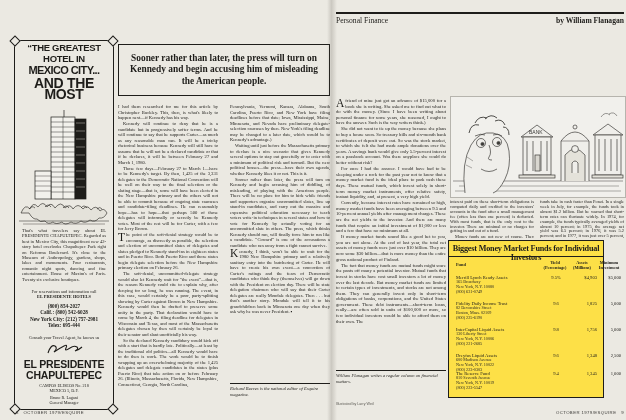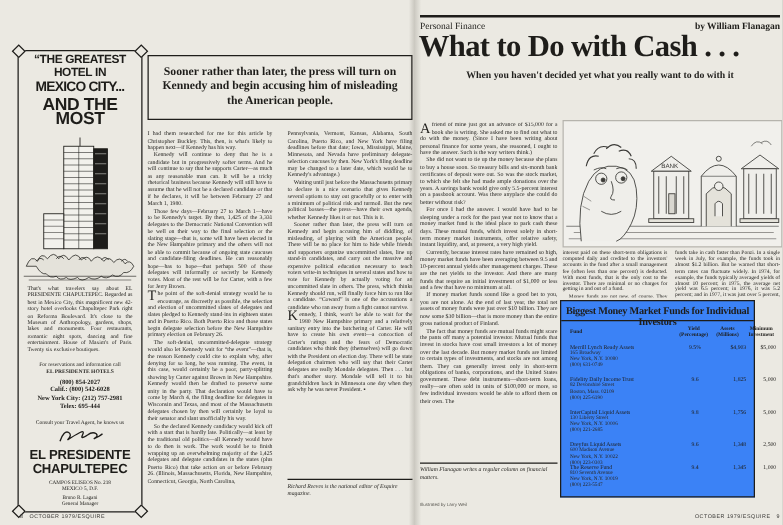--- a/index.html
+++ b/index.html
@@ -47,21 +47,21 @@
   #subhead{left:336px;top:55px;width:288px;text-align:center;font-weight:bold;font-size:7.8px;}
   #fcol1{left:336px;top:98px;width:110px;height:268px;}
   #fcol1 .bt{font-size:4.7px;line-height:5.6px;}
   #fnote{left:336px;top:370px;width:110px;}
   #illo{left:450px;top:96px;width:174px;height:100px;background:#f1f0ec;border:0.6px solid #b6b4ad;}
   #fcol2{left:450px;top:200px;width:84px;height:38px;}
   #fcol3{left:540px;top:200px;width:84px;height:38px;}
   #fcol2 .bt,#fcol3 .bt{font-size:4.4px;line-height:4.9px;}
   #illocredit{left:336px;top:402px;font-size:3.6px;color:#5a5852;font-family:"Liberation Sans",sans-serif;}
   
-  #fundtable{left:448px;top:240px;width:156px;height:158px;border:1.4px solid #1e1d1a;background:#3b82f6;box-sizing:border-box;}
+  #fundtable{left:448px;top:240px;width:156px;height:158px;border:1.4px solid #1e1d1a;background:#fde047;box-sizing:border-box;}
   #tbltitle{position:absolute;left:0;top:3px;width:100%;text-align:center;font-weight:bold;font-size:8.2px;letter-spacing:-0.2px;}
   #tblrule{position:absolute;left:0;top:15px;width:100%;border-top:0.8px solid #1e1d1a;}
   .th{position:absolute;font-weight:bold;font-size:4.3px;line-height:5px;text-align:center;}
   .trow{position:absolute;left:0;width:100%;height:26px;}
   .fname{position:absolute;left:7px;top:0;width:86px;font-size:4.6px;line-height:5.2px;}
   .faddr{position:absolute;left:7px;top:5.4px;width:86px;font-size:4.2px;line-height:4.8px;color:#2a2926;}
   .cyield{position:absolute;left:93px;top:0;width:28px;text-align:center;font-size:4.6px;}
   .cassets{position:absolute;left:118px;top:0;width:30px;text-align:right;font-size:4.6px;}
   .cmin{position:absolute;left:148px;top:0;width:24px;text-align:right;font-size:4.6px;}
   svg{display:block;}
@@ -197,22 +197,20 @@
   <div class="abs foot" style="left:16px;top:410px;">
     <span>8</span>&nbsp;&nbsp;
     <span>OCTOBER 1979/ESQUIRE</span>
   </div>
 
   <div id="gutter"></div>
 
   <div id="toprule" class="abs"></div>
   <div id="kicker" class="abs">Personal Finance</div>
   <div id="byline" class="abs">by William Flanagan</div>
-  <div id="cashhead" class="abs">What to Do with Cash . . .</div>
-  <div id="subhead" class="abs">When you haven't decided yet what you really want to do with it</div>
 
   <div id="fcol1" class="abs col clip">
     <p class="bt noind dc">A friend of mine just got an advance of $15,000 for a book she is writing. She asked me to find out what to do with the money. (Since I have been writing about personal finance for some years, she reasoned, I ought to have the answer. Such is the way writers think.)</p>
     <p class="bt">She did not want to tie up the money because she plans to buy a house soon. So treasury bills and six-month bank certificates of deposit were out. So was the stock market, to which she felt she had made ample donations over the years. A savings bank would give only 5.5-percent interest on a passbook account. Was there anyplace she could do better without risk?</p>
     <p class="bt">For once I had the answer. I would have had to be sleeping under a rock for the past year not to know that a money market fund is the ideal place to park cash these days. These mutual funds, which invest solely in short-term money market instruments, offer relative safety, instant liquidity, and, at present, a very high yield.</p>
     <p class="bt">Currently, because interest rates have remained so high, money market funds have been averaging between 9.5 and 10-percent annual yields after management charges. These are the net yields to the investor. And there are many funds that require an initial investment of $1,000 or less and a few that have no minimum at all.</p>
     <p class="bt">If money market funds sound like a good bet to you, you are not alone. At the end of last year, the total net assets of money funds were just over $10 billion. They are now some $30 billion—that is more money than the entire gross national product of Finland.</p>
     <p class="bt">The fact that money funds are mutual funds might scare the pants off many a potential investor. Mutual funds that invest in stocks have cost small investors a lot of money over the last decade. But money market funds are limited to certain types of investments, and stocks are not among them. They can generally invest only in short-term obligations of banks, corporations, and the United States government. These debt instruments—short-term loans, really—are often sold in units of $100,000 or more, so few individual investors would be able to afford them on their own. The</p>
   </div>
   <div id="fnote" class="abs">

